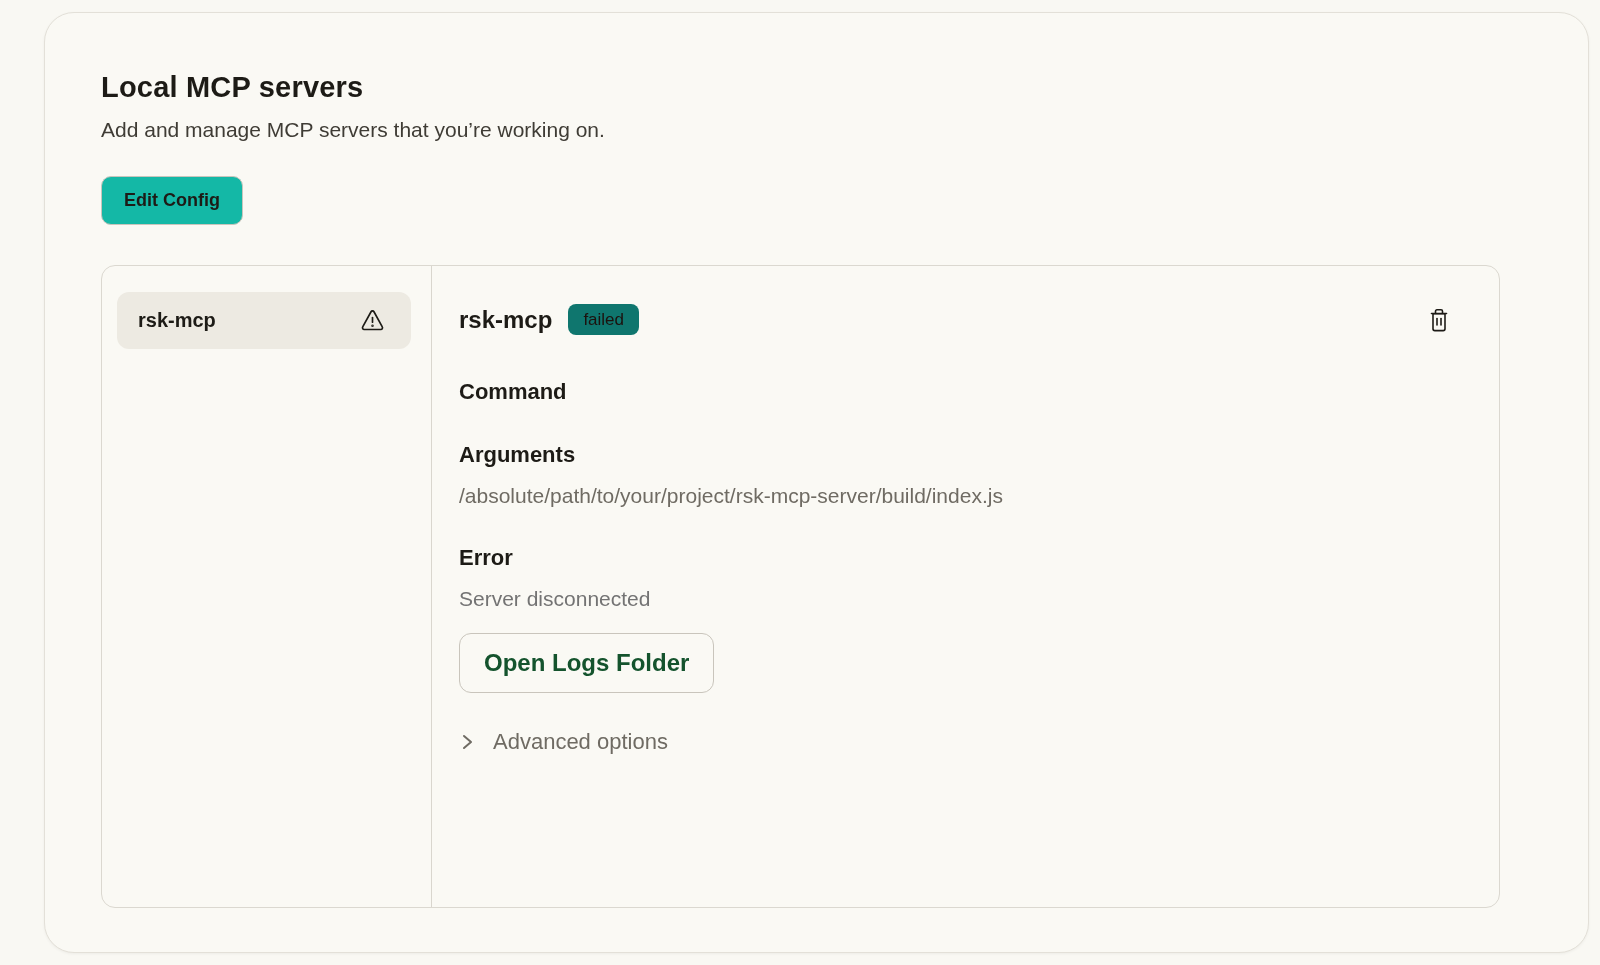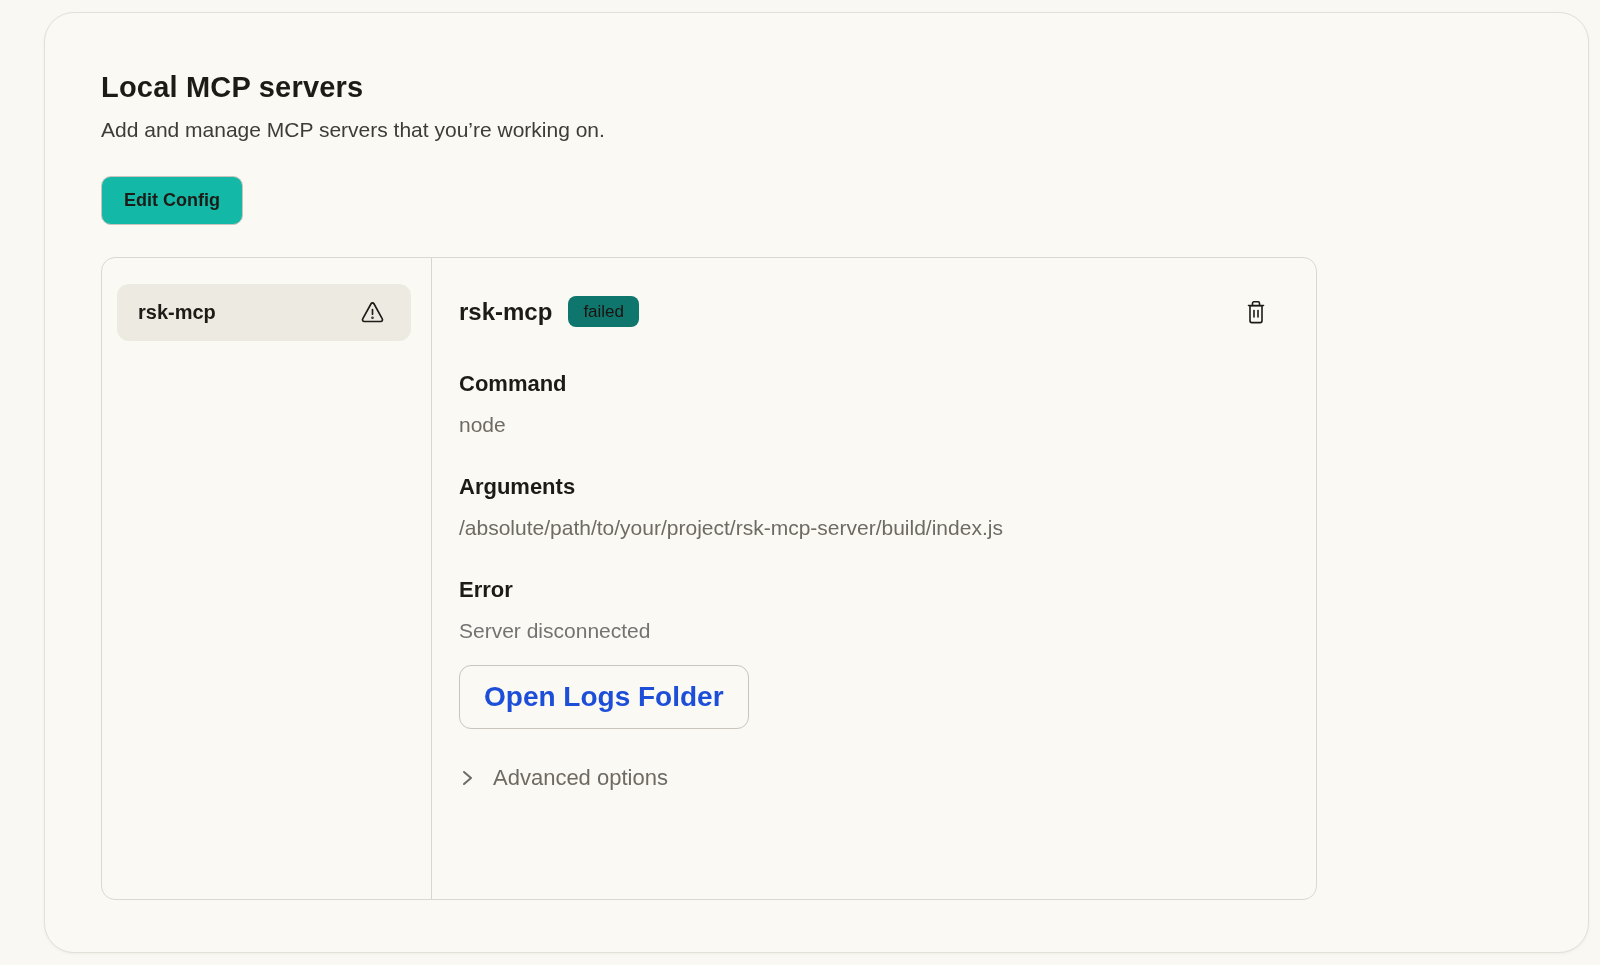--- a/index.html
+++ b/index.html
@@ -38,22 +38,22 @@
     border: 1px solid #c9c5bc;
     border-radius: 10px;
     padding: 13px 22px;
     font-family: "Liberation Sans", sans-serif;
     font-size: 18px;
     font-weight: 700;
     color: #1d1b16;
     cursor: pointer;
   }
   .server-card {
-    margin-top: 32px;
-    width: 1216px;
+    margin-top: 40px;
+    width: 1399px;
     height: 643px;
     border: 1px solid #dbd8d0;
     border-radius: 14px;
     display: flex;
     overflow: hidden;
     background: #faf9f4;
   }
   .server-sidebar {
     width: 329px;
     flex: 0 0 329px;
@@ -129,23 +129,23 @@
   }
   .field-value.dark { color: #737373; }
   .open-logs-btn {
     margin-top: 22px;
     display: inline-block;
     background: #faf9f4;
     border: 1px solid #c9c5bc;
     border-radius: 12px;
     padding: 15px 24px;
     font-family: "Liberation Sans", sans-serif;
-    font-size: 28px;
-    font-weight: 700;
-    color: #1d4ed8;
+    font-size: 24px;
+    font-weight: 700;
+    color: #14532d;
     cursor: pointer;
   }
   .advanced-row {
     margin-top: 36px;
     display: flex;
     align-items: center;
     gap: 18px;
     cursor: pointer;
     color: #6f6b63;
   }
@@ -197,21 +197,20 @@
               <path d="M6 6.8 h12 v15 a1.8 1.8 0 0 1 -1.8 1.8 h-8.4 a1.8 1.8 0 0 1 -1.8 -1.8 Z"></path>
               <line x1="10" y1="11.5" x2="10" y2="18"></line>
               <line x1="14" y1="11.5" x2="14" y2="18"></line>
             </svg>
           </span>
         </button>
       </div>
 
       <div class="field-block first">
         <div class="field-label">Command</div>
-        <div class="field-value">node</div>
       </div>
 
       <div class="field-block">
         <div class="field-label">Arguments</div>
         <div class="field-value">/absolute/path/to/your/project/rsk-mcp-server/build/index.js</div>
       </div>
 
       <div class="field-block">
         <div class="field-label">Error</div>
         <div class="field-value dark">Server disconnected</div>

